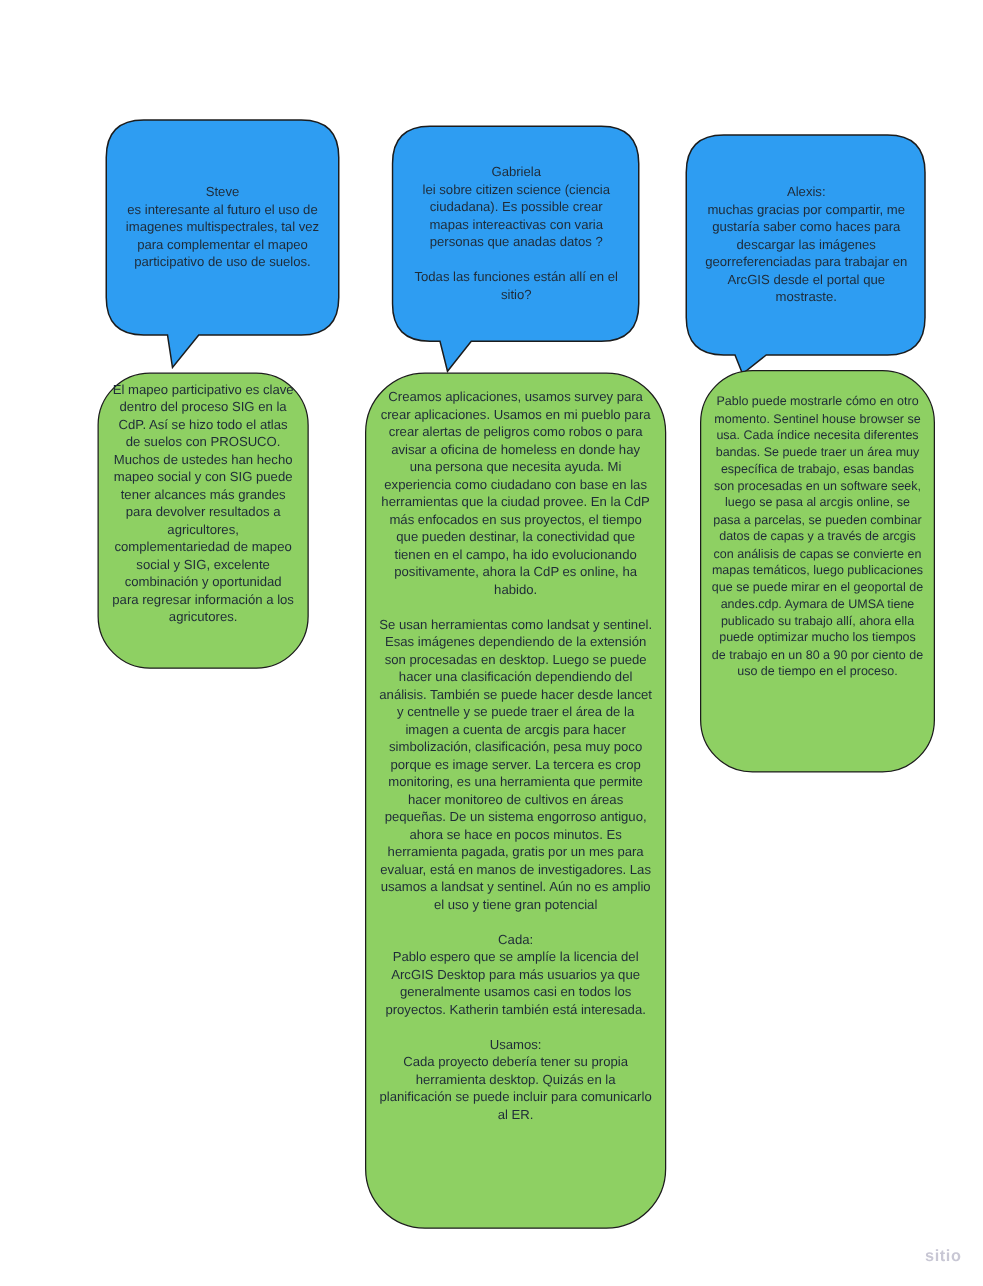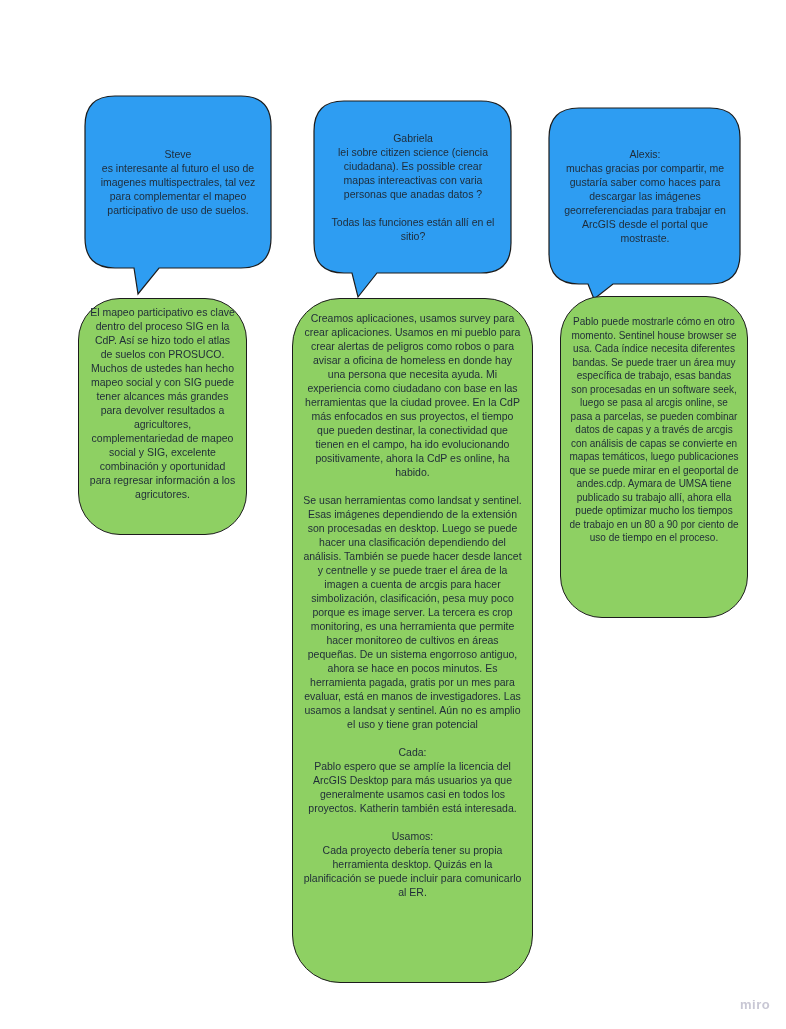--- a/index.html
+++ b/index.html
@@ -87,15 +87,15 @@
     <p class="pgap">Cada:</p>
     <p>Pablo espero que se amplíe la licencia del ArcGIS Desktop para más usuarios ya que generalmente usamos casi en todos los proyectos. Katherin también está interesada.</p>
     <p class="pgap">Usamos:</p>
     <p>Cada proyecto debería tener su propia herramienta desktop. Quizás en la planificación se puede incluir para comunicarlo al ER.</p>
   </div>
 
   <div class="bubble green g-right">
     <p>Pablo puede mostrarle cómo en otro momento. Sentinel house browser se usa. Cada índice necesita diferentes bandas. Se puede traer un área muy específica de trabajo, esas bandas son procesadas en un software seek, luego se pasa al arcgis online, se pasa a parcelas, se pueden combinar datos de capas y a través de arcgis con análisis de capas se convierte en mapas temáticos, luego publicaciones que se puede mirar en el geoportal de andes.cdp. Aymara de UMSA tiene publicado su trabajo allí, ahora ella puede optimizar mucho los tiempos de trabajo en un 80 a 90 por ciento de uso de tiempo en el proceso.</p>
   </div>
 
-  <div class="watermark">miro</div>
+  <div class="watermark">sitio</div>
 
 </div>
 
 </body></html>

